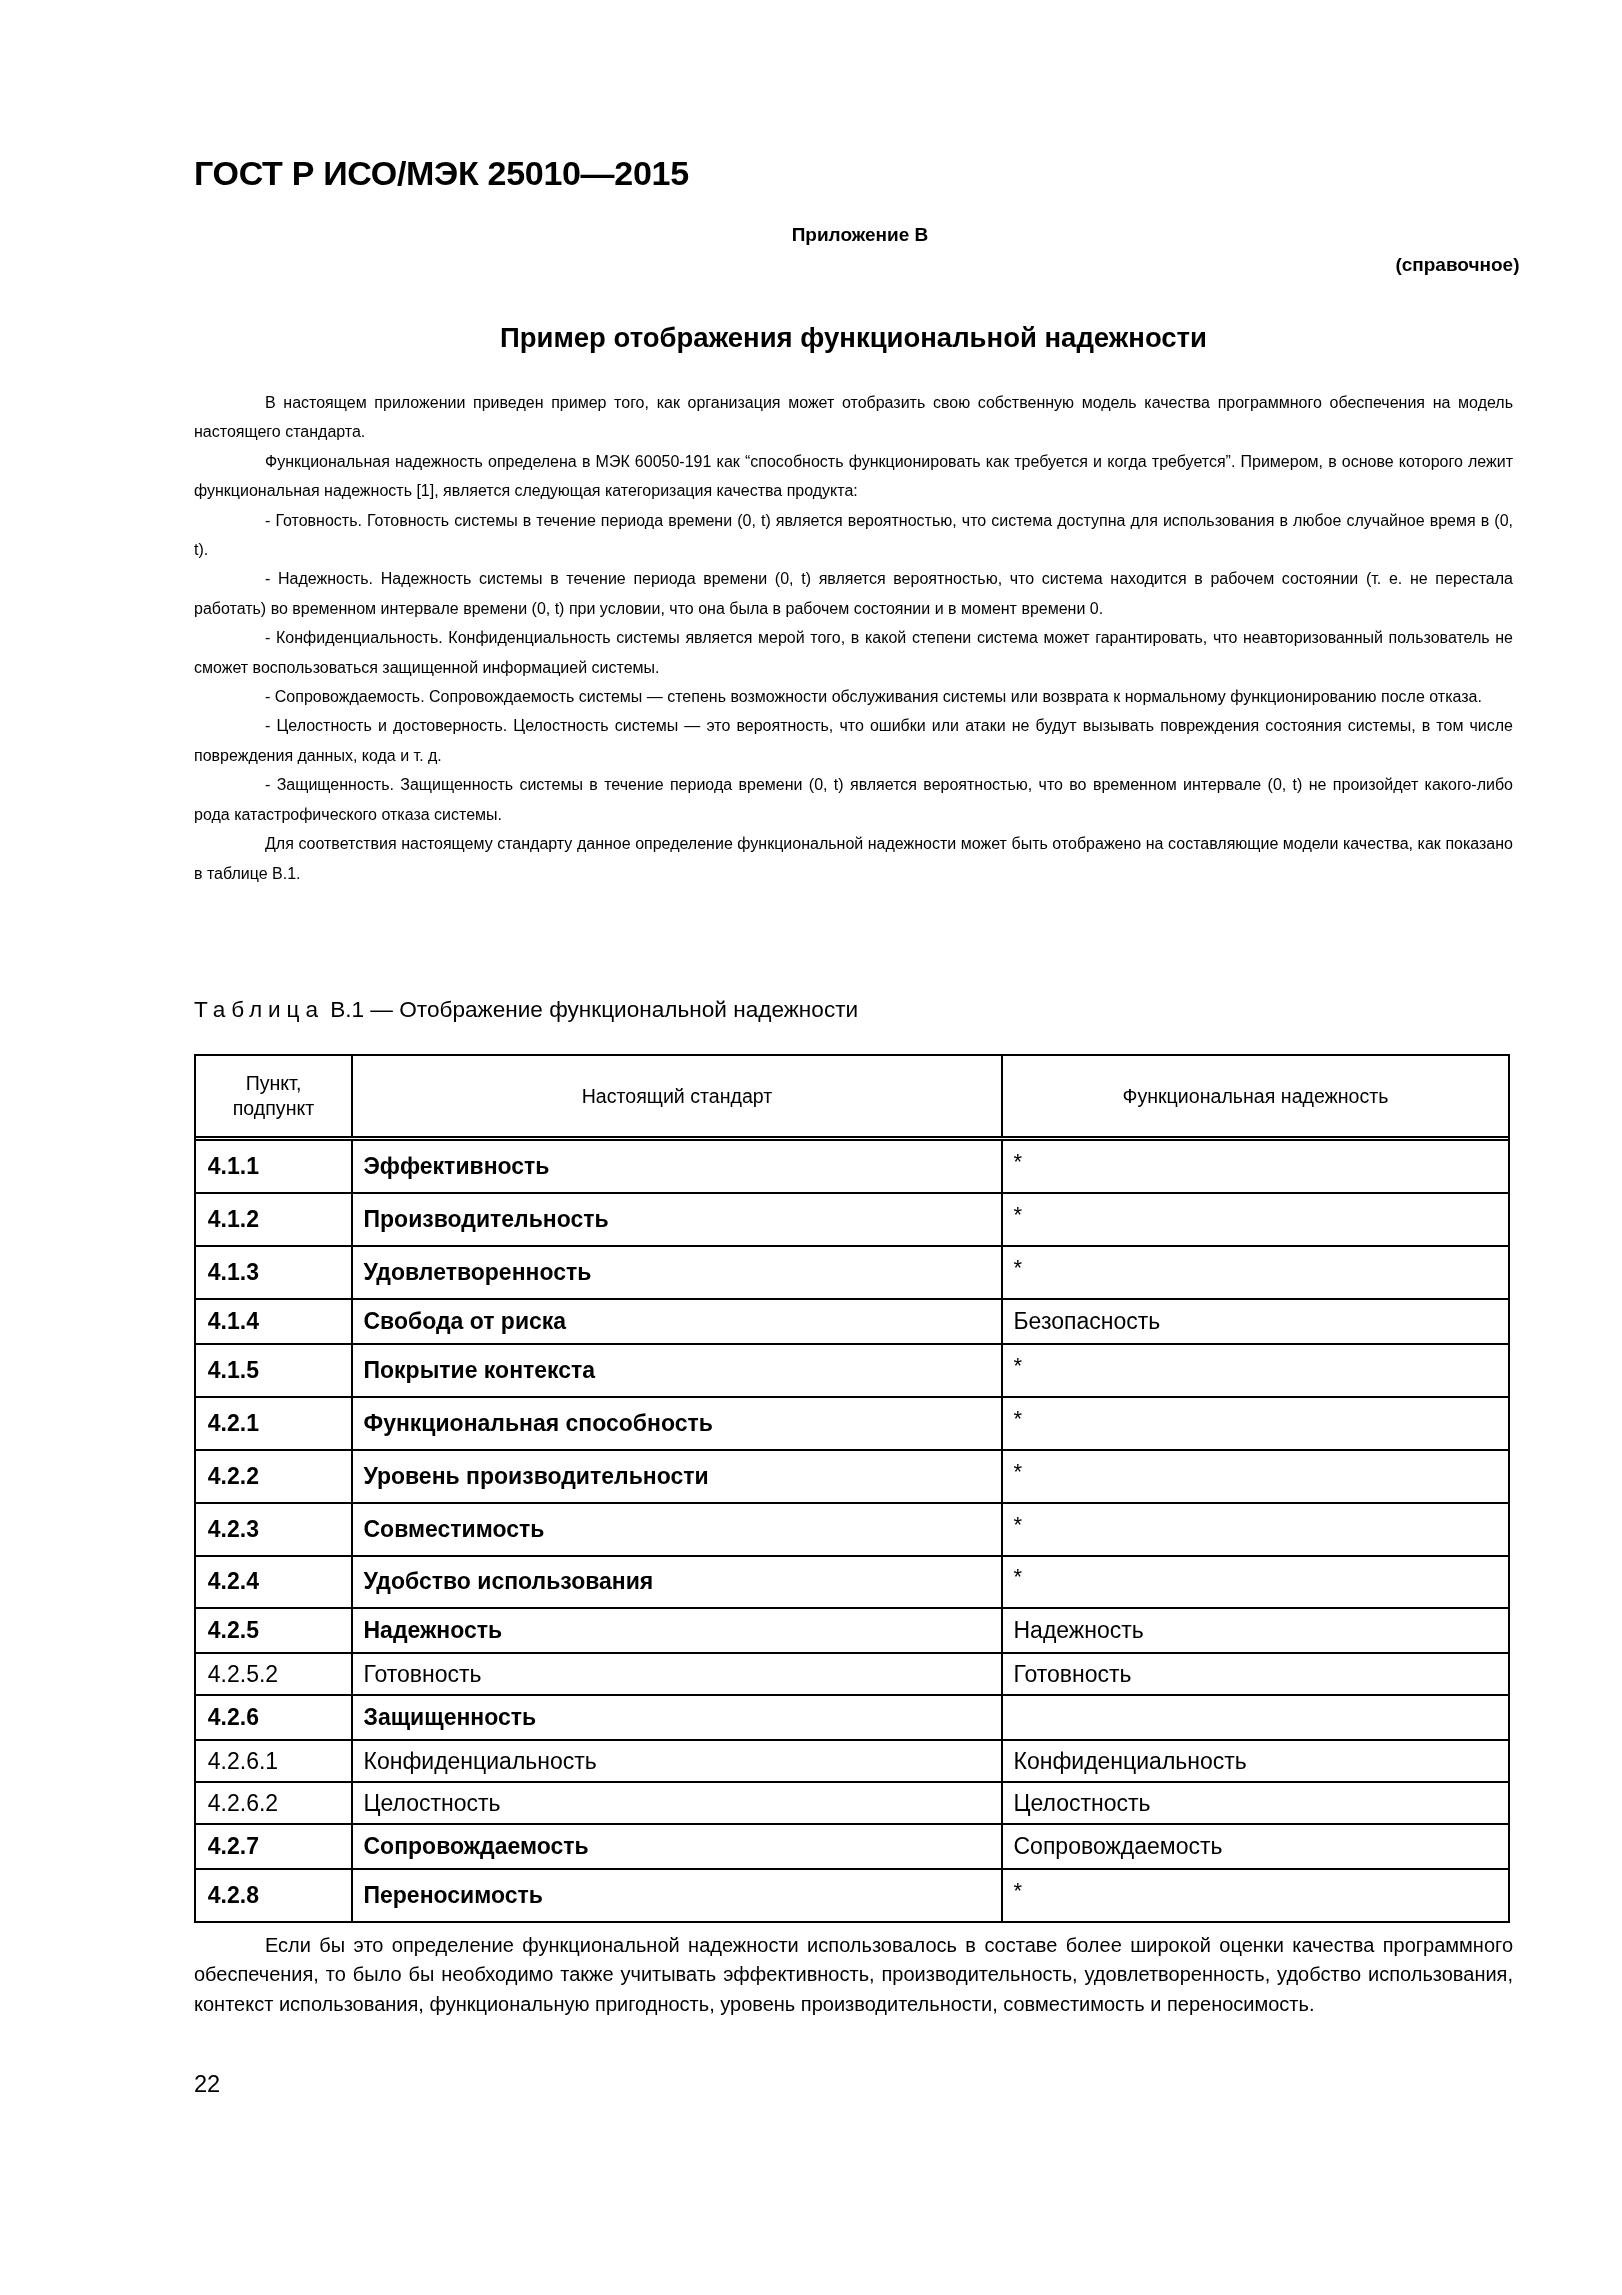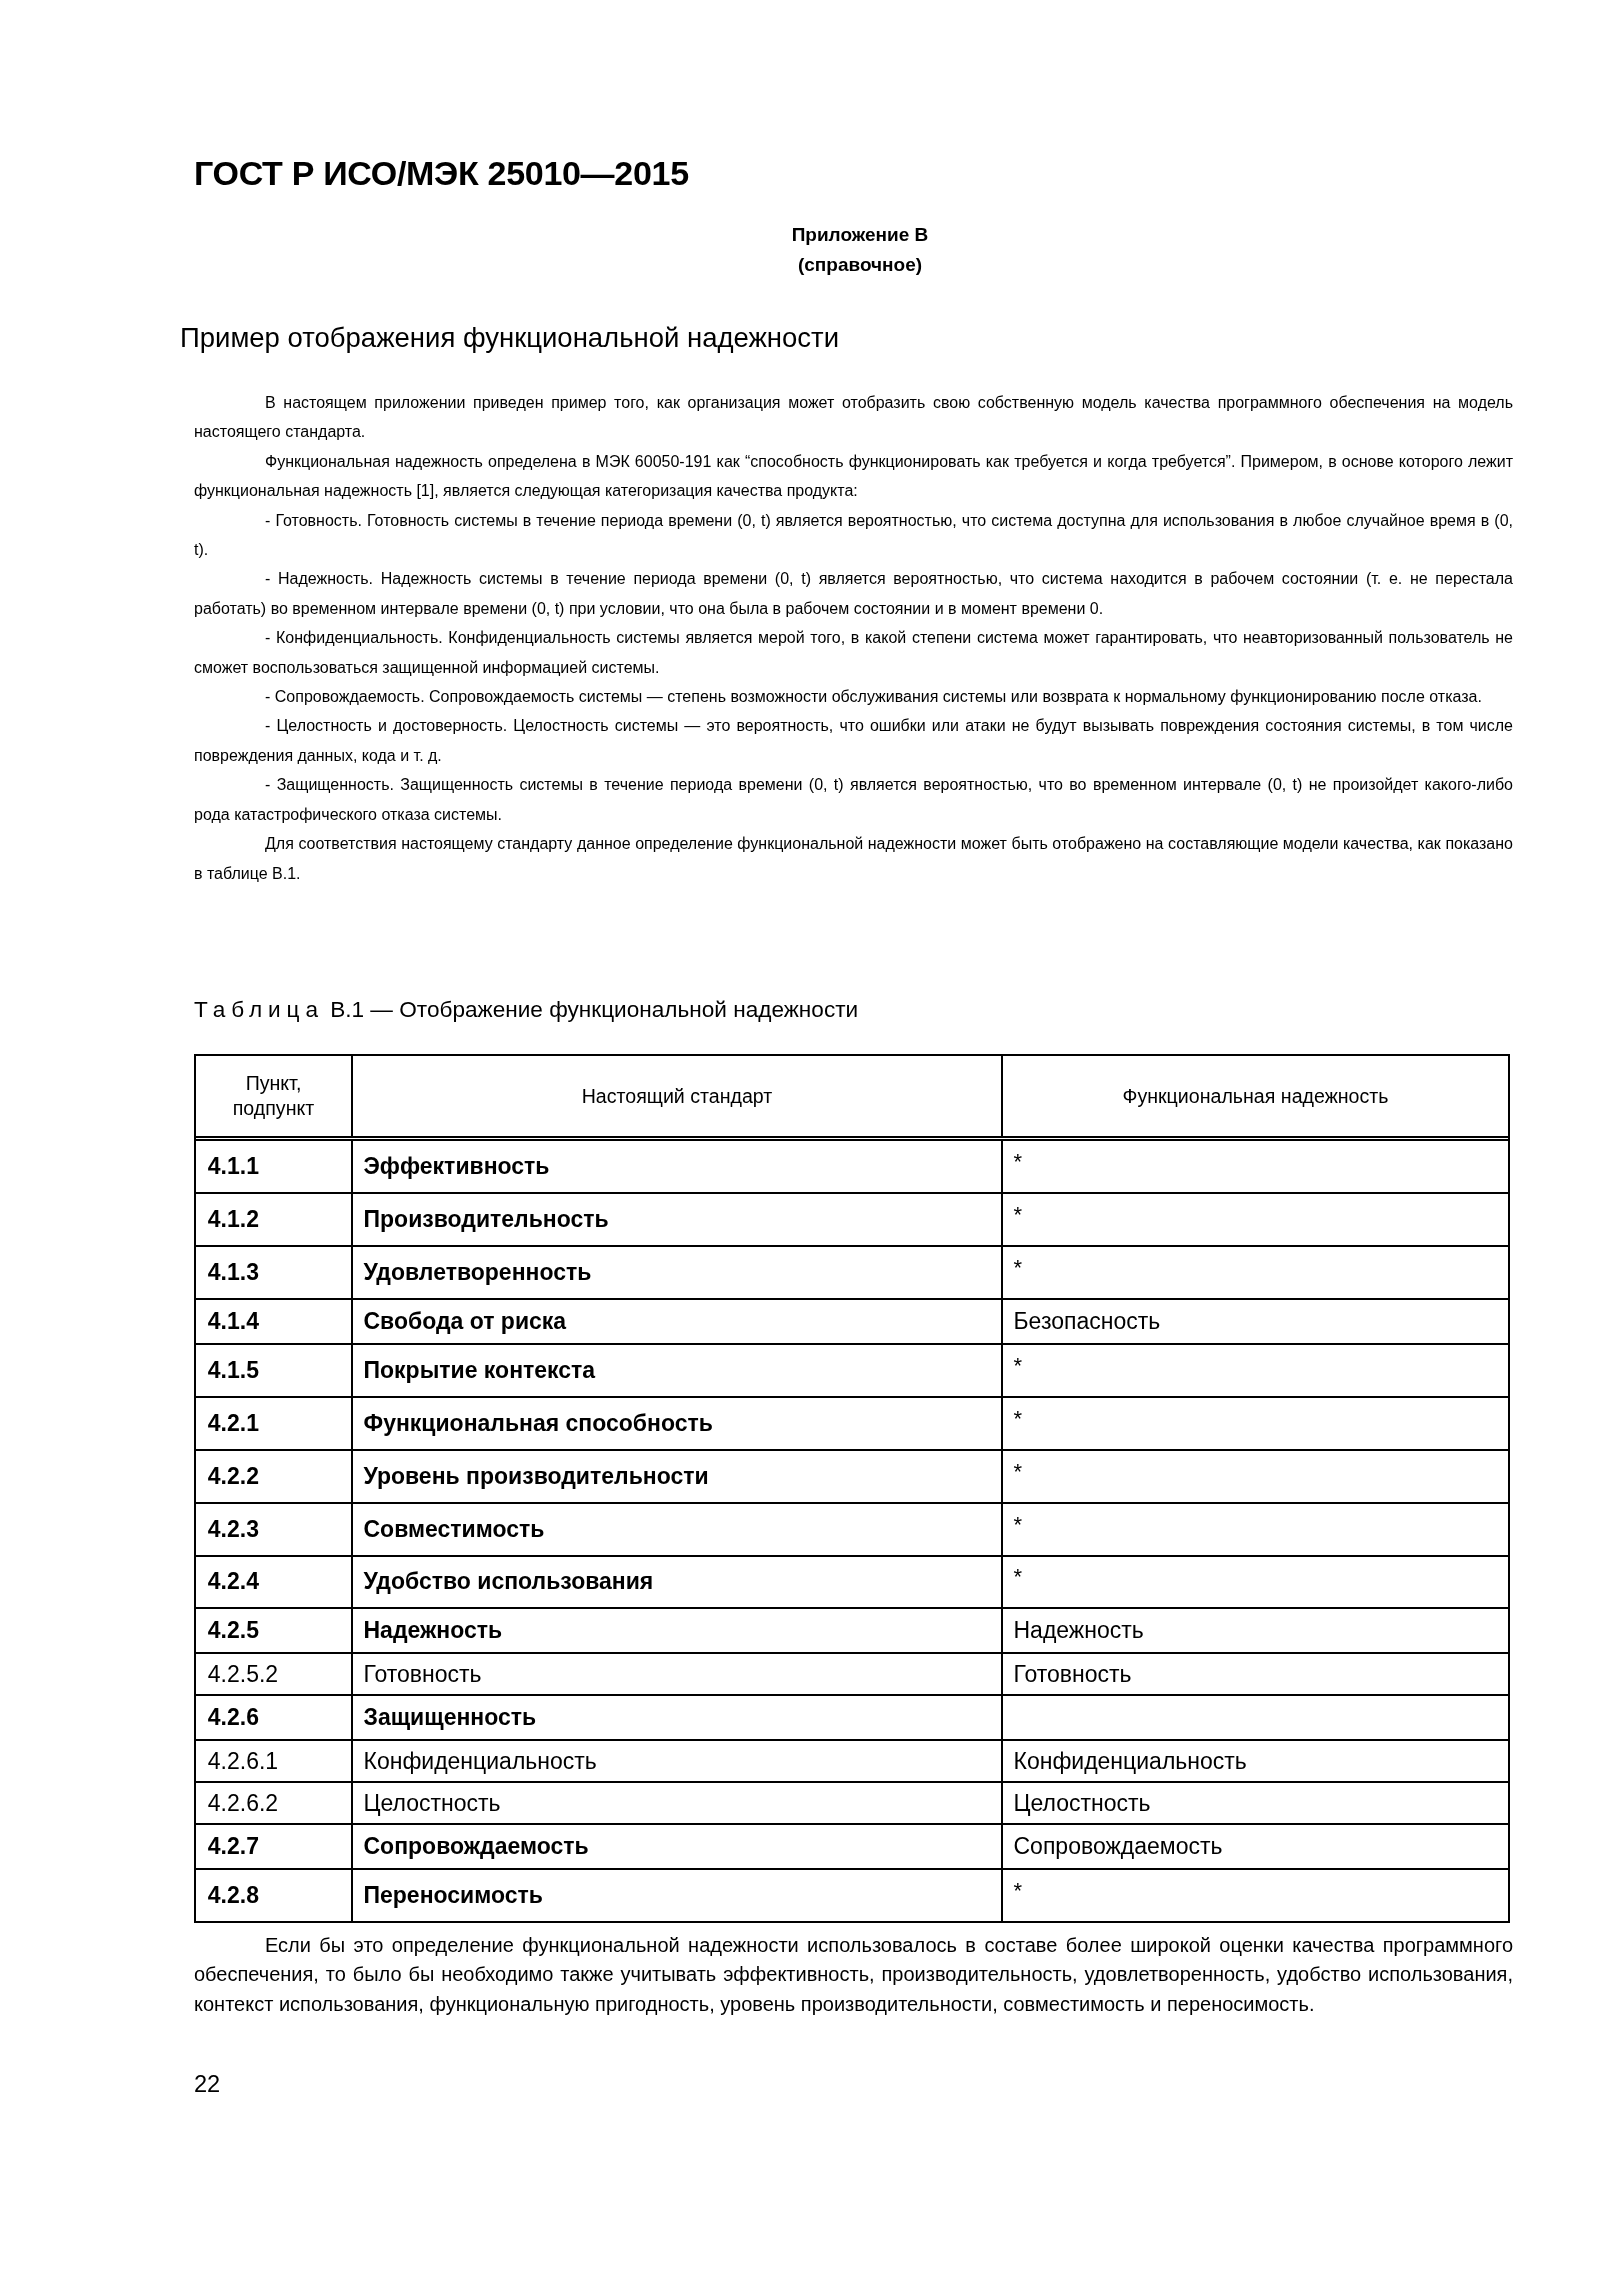--- a/index.html
+++ b/index.html
@@ -10,24 +10,24 @@
   .abs { position: absolute; }
   .doc-header {
     left: 194px; top: 154px; font-size: 34px; font-weight: bold; line-height: 39px;
     letter-spacing: -0.3px; white-space: nowrap;
   }
   .appendix {
     left: 194px; width: 1319px; text-align: center; font-weight: bold;
     font-size: 19px; line-height: 31px; padding-left: 6.5px;
   }
   .appendix-title { top: 219px; }
-  .appendix-kind { top: 249px; }
+  .appendix-kind { top: 249px; text-align: right; }
   .section-heading {
-    left: 180px; width: 1319px; top: 321px; text-align: left;
-    font-weight: normal; font-size: 27.5px; line-height: 34px;
+    left: 194px; width: 1319px; top: 321px; text-align: center;
+    font-weight: bold; font-size: 27.5px; line-height: 34px;
   }
   .body-text {
     left: 194px; width: 1319px; top: 388px; font-size: 16px; line-height: 29.4px;
   }
   .body-text p { margin: 0; text-indent: 71px; text-align: justify; }
   .caption {
     left: 194px; top: 995px; font-size: 22.6px; line-height: 29.4px; white-space: nowrap;
   }
   .caption .spaced { letter-spacing: 5.9px; }
   table.map-table {

